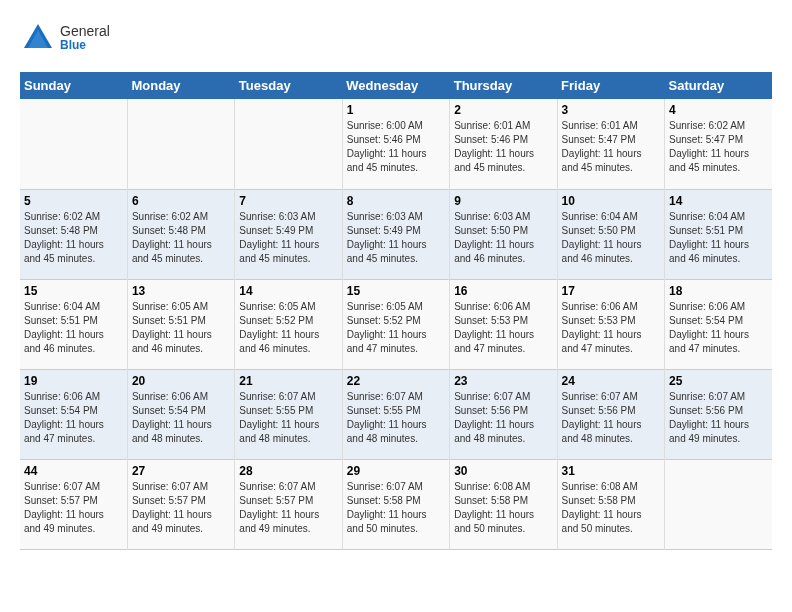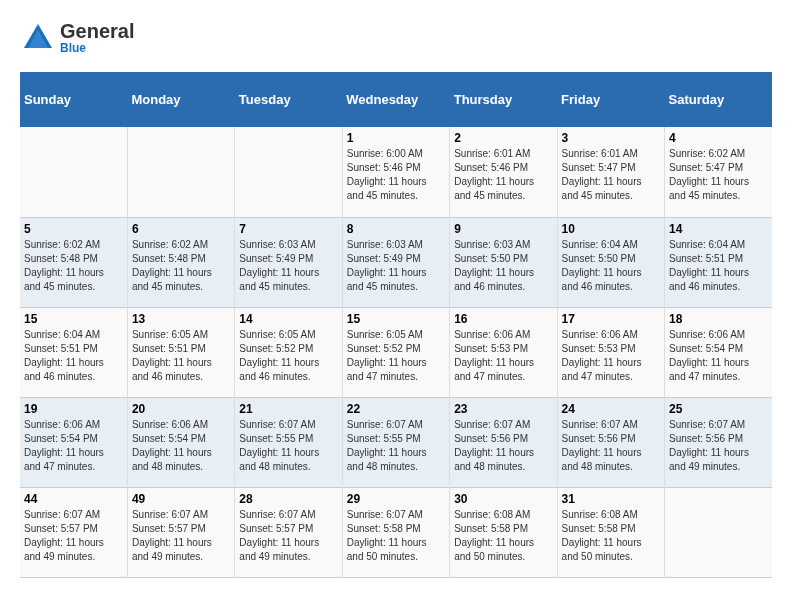--- a/index.html
+++ b/index.html
@@ -20,22 +20,22 @@
       display: flex;
       align-items: center;
       gap: 4px;
     }
     .logo-text {
       display: flex;
       flex-direction: column;
       line-height: 1.1;
     }
     .logo-general {
-      font-size: 20px;
-      font-weight: bold;
+      font-size: 14px;
+      font-weight: normal;
       color: #333;
     }
     .logo-blue {
       font-size: 12px;
       font-weight: bold;
       color: #1a6ebf;
     }
     .logo-icon {
       width: 36px;
       height: 36px;
@@ -53,21 +53,21 @@
       color: #555;
     }
     table {
       width: 100%;
       border-collapse: collapse;
       font-size: 11px;
     }
     thead tr th {
       background-color: #2b6cb0;
       color: #fff;
-      padding: 20px 4px;
+      padding: 6px 4px;
       text-align: left;
       font-size: 13px;
       font-weight: bold;
     }
     tbody tr {
       border-bottom: 1px solid #ccc;
     }
     tbody tr:nth-child(odd) {
       background-color: #f9f9f9;
     }
@@ -235,21 +235,21 @@
           <span class="day-number">25</span>
           <div class="day-info">Sunrise: 6:07 AM<br>Sunset: 5:56 PM<br>Daylight: 11 hours<br>and 49 minutes.</div>
         </td>
       </tr>
       <tr>
         <td>
           <span class="day-number">44</span>
           <div class="day-info">Sunrise: 6:07 AM<br>Sunset: 5:57 PM<br>Daylight: 11 hours<br>and 49 minutes.</div>
         </td>
         <td>
-          <span class="day-number">49</span>
+          <span class="day-number">27</span>
           <div class="day-info">Sunrise: 6:07 AM<br>Sunset: 5:57 PM<br>Daylight: 11 hours<br>and 49 minutes.</div>
         </td>
         <td>
           <span class="day-number">28</span>
           <div class="day-info">Sunrise: 6:07 AM<br>Sunset: 5:57 PM<br>Daylight: 11 hours<br>and 49 minutes.</div>
         </td>
         <td>
           <span class="day-number">29</span>
           <div class="day-info">Sunrise: 6:07 AM<br>Sunset: 5:58 PM<br>Daylight: 11 hours<br>and 50 minutes.</div>
         </td>

